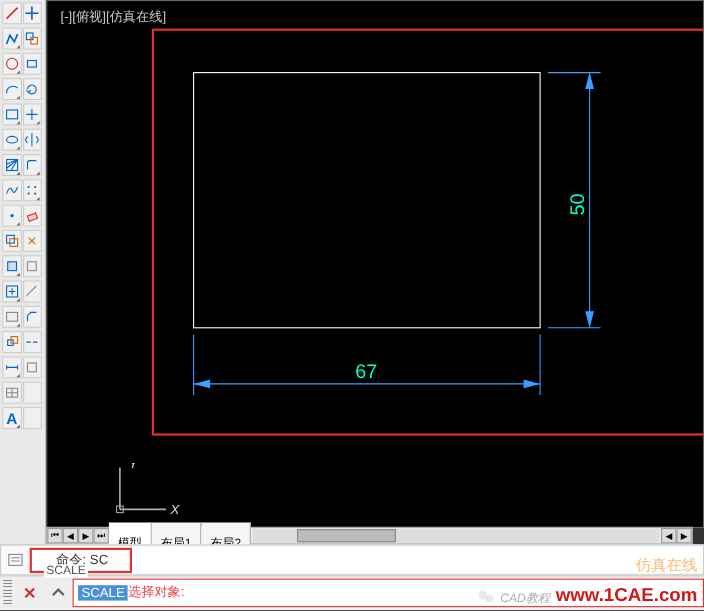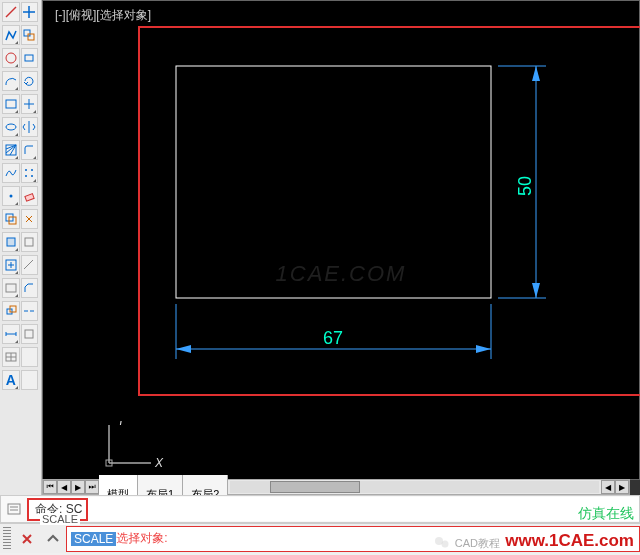--- a/index.html
+++ b/index.html
@@ -205,21 +205,21 @@
   .cmd-text-box {
     flex: 1;
     background: #fff;
     height: 24px;
     display: flex;
     align-items: center;
     font-size: 12px;
   }
   .red-box {
     border: 2px solid #e03030;
-    padding: 1px 4px;
+    padding: 1px 20px;
     display: inline-block;
     margin-right: 6px;
   }
   .cmd-label { color: #333; margin-left: 2px; }
   .cmd-val { color: #333; }
   .sub-text { color: #555; font-size: 11px; margin-left: 20px; }
 
   .cmd-prompt-row {
     display: flex;
     align-items: center;
@@ -250,39 +250,40 @@
     padding: 0 3px;
   }
   .prompt-plain { color: #ef4444; }
 
   
   .branding {
     position: absolute;
     right: 6px;
     bottom: 32px;
     font-size: 14px;
-    color: #22c55e;
+    color: #fdba74;
     font-family: KaiTi, STKaiti, serif;
     text-shadow: 0 0 1px rgba(255,255,255,0.8);
   }
   .brand-url {
     position: absolute;
     right: 6px;
     bottom: 4px;
     font-size: 17px;
     color: #d01818;
     font-weight: bold;
     font-family: Arial, sans-serif;
   }
   .brand-small {
     position: absolute;
     right: 140px;
     bottom: 4px;
     font-size: 11px;
     color: #aaa;
+    font-style: italic;
   }
   .wechat-icon {
     position: absolute;
     right: 190px;
     bottom: 4px;
     width: 16px;
     height: 16px;
     opacity: 0.35;
   }
 </style>
@@ -502,21 +503,21 @@
       </div>
     <div class="tool-btn"></div>
   </div>
   <div class="tool-row">
     <div class="tool-btn" style="color:#06c;font-weight:bold;font-size:14px">A<span class="dd"></span></div>
     <div class="tool-btn"></div>
   </div>
 </div>
 
 <div class="drawing-area">
-  <div class="view-label">[-][俯视][选择对象]</div>
+  <div class="view-label">[-][俯视][仿真在线]</div>
 
   <div class="red-frame"></div>
 
   <svg class="drawing-svg">
 
     <rect class="rect-line" x="133" y="65" width="315" height="232"></rect>
 
     <line class="ext-line" x1="133" y1="303" x2="133" y2="358"></line>
     <line class="ext-line" x1="448" y1="303" x2="448" y2="358"></line>
     <line class="dim-line" x1="133" y1="348" x2="448" y2="348"></line>
@@ -525,21 +526,20 @@
     <text class="dim-text" x="290" y="343">67</text>
 
     <line class="ext-line" x1="455" y1="65" x2="503" y2="65"></line>
     <line class="ext-line" x1="455" y1="297" x2="503" y2="297"></line>
     <line class="dim-line" x1="493" y1="65" x2="493" y2="297"></line>
     <polygon class="arrow" points="493,65 489,80 497,80"></polygon>
     <polygon class="arrow" points="493,297 489,282 497,282"></polygon>
     <text class="dim-text" x="0" y="0" transform="translate(488,185) rotate(-90)">50</text>
   </svg>
 
-  <div class="watermark">1CAE.COM</div>
 
   <svg class="ucs">
     <line x1="8" y1="42" x2="50" y2="42"></line>
     <line x1="8" y1="42" x2="8" y2="4"></line>
     <rect x="5" y="39" width="6" height="6" fill="none" stroke="#aaa"></rect>
     <text x="54" y="46">X</text>
     <text x="2" y="0" dy="0" transform="translate(14,4)" text-anchor="start">Y</text>
   </svg>
 </div>
 

